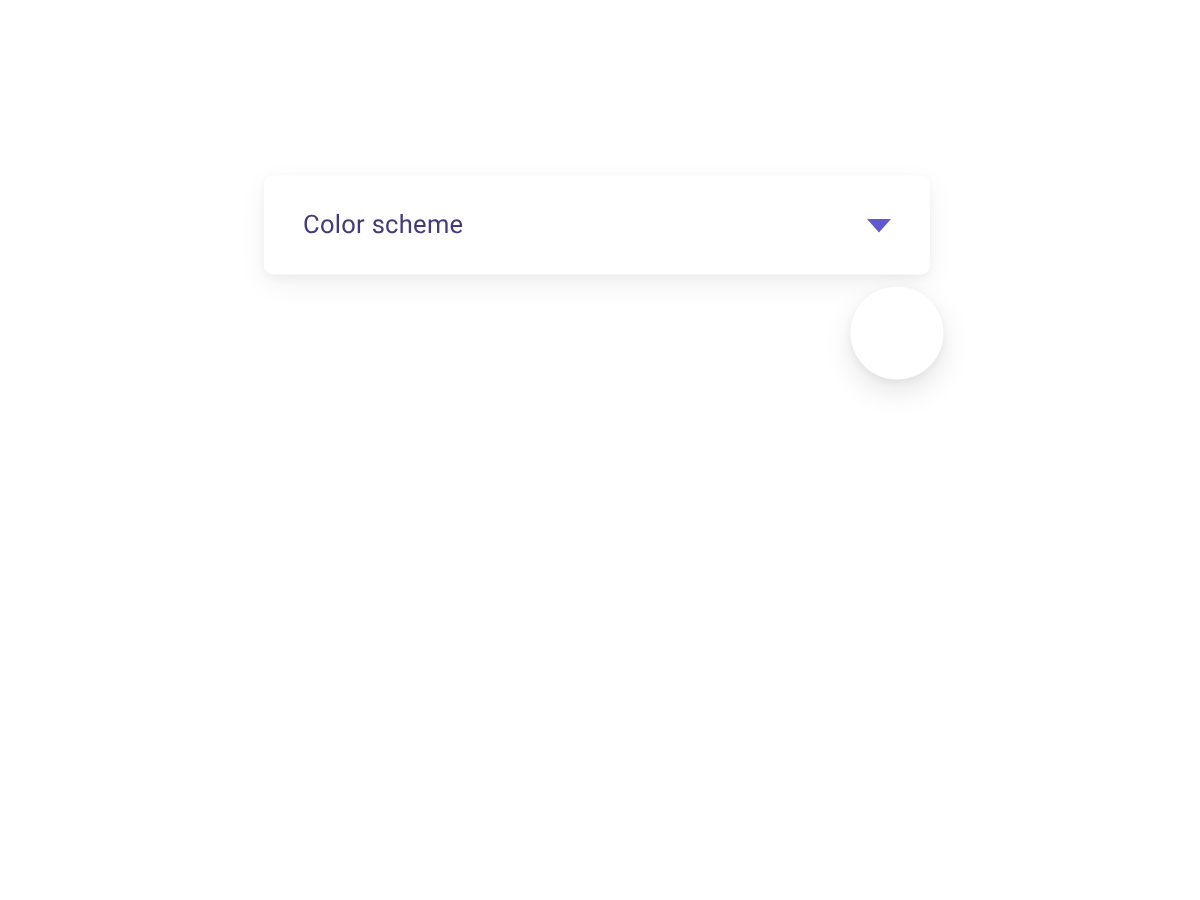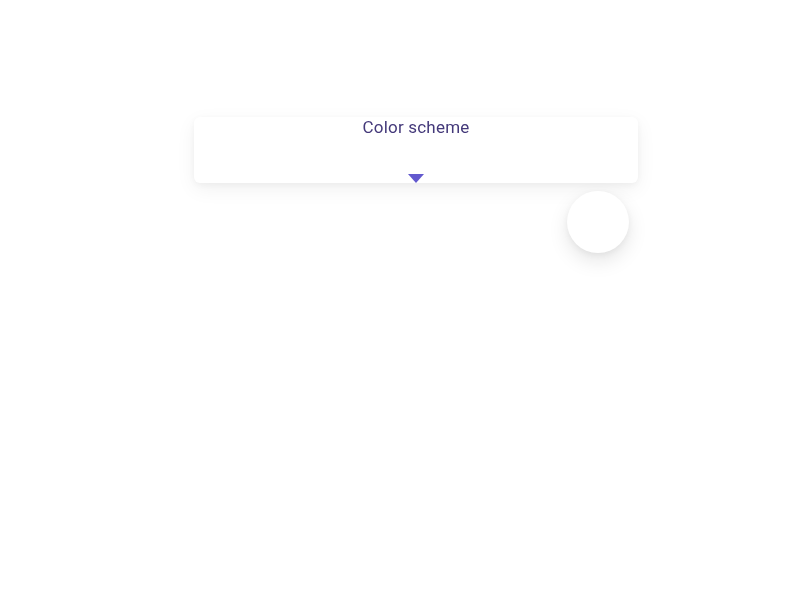--- a/index.html
+++ b/index.html
@@ -12,33 +12,32 @@
       width: 800px;
       height: 600px;
       background: #ffffff;
       font-family: -apple-system, BlinkMacSystemFont, 'Segoe UI', Roboto, sans-serif;
       position: relative;
       overflow: hidden;
     }
     
     .dropdown-container {
       position: absolute;
-      left: 194px;
+      left: 176px;
       top: 117px;
       width: 444px;
       height: 66px;
       background: #ffffff;
       border-radius: 6px;
       box-shadow: 0 6px 20px rgba(0, 0, 0, 0.06), 0 2px 6px rgba(0, 0, 0, 0.04);
       display: flex;
       align-items: center;
       justify-content: space-between;
       padding: 0 26px;
       cursor: pointer;
-      flex-direction: column;
     }
     
     .dropdown-label {
       font-size: 17px;
       color: #44397a;
       font-weight: 400;
       letter-spacing: 0.2px;
     }
     
     .dropdown-arrow {

